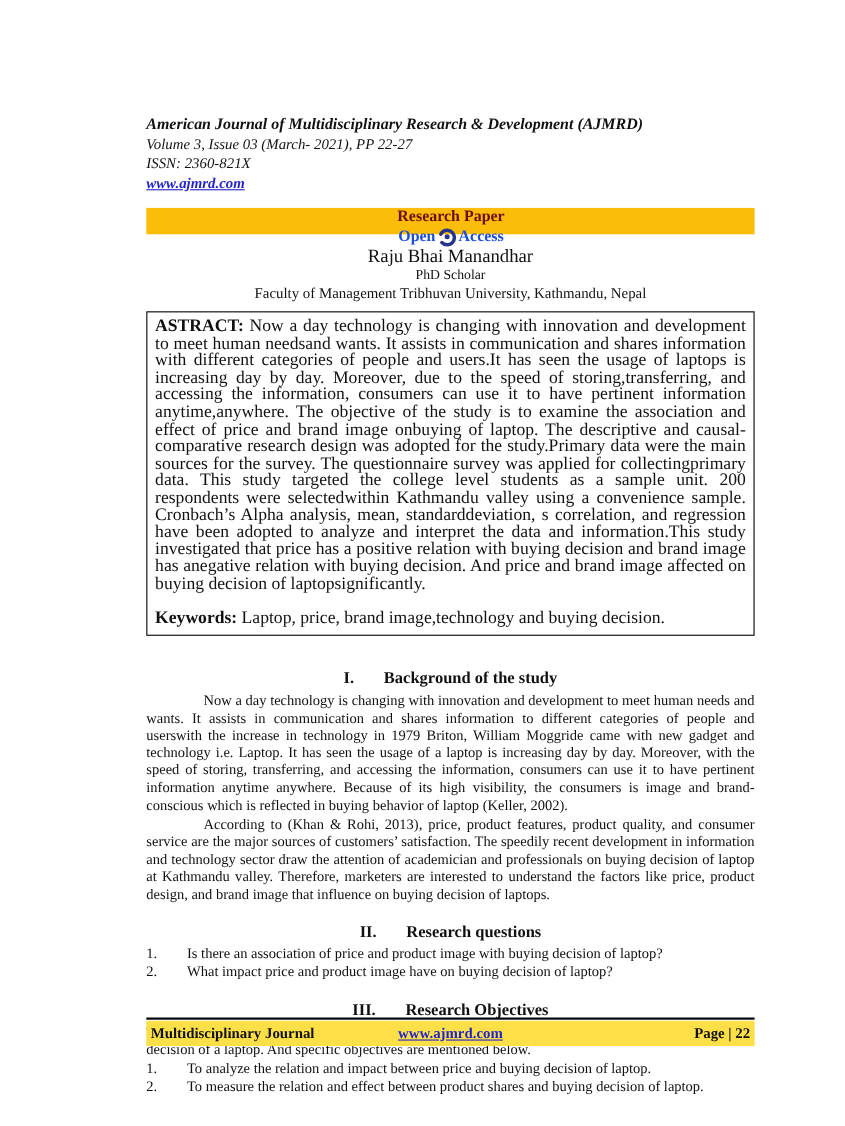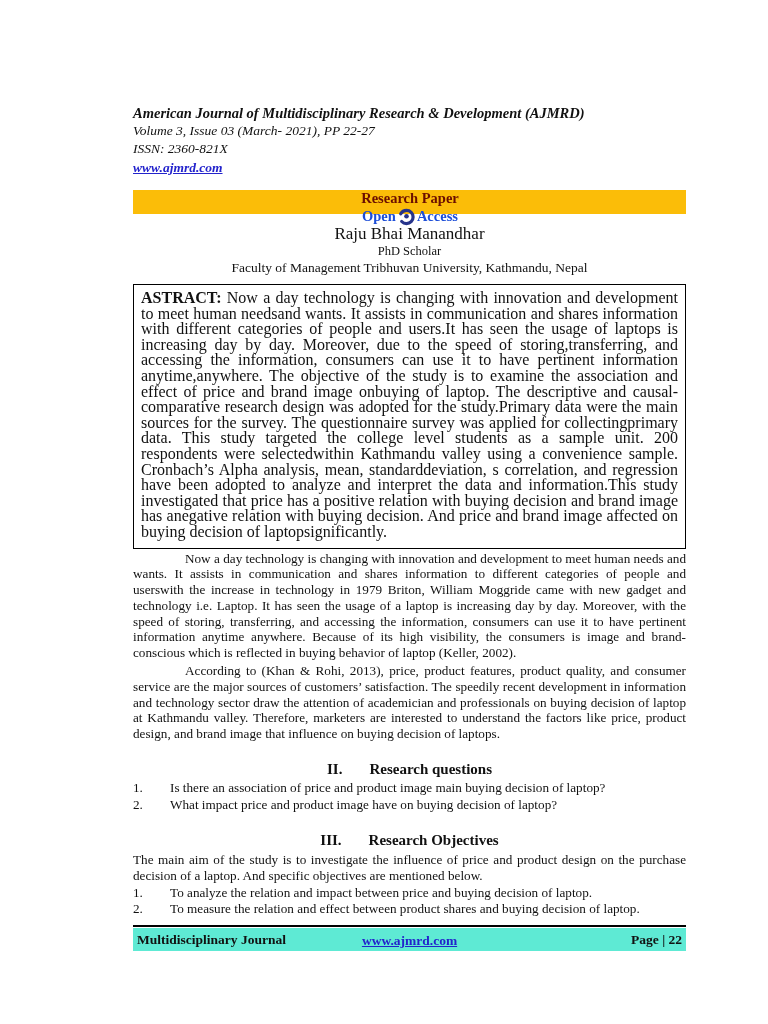--- a/index.html
+++ b/index.html
@@ -66,23 +66,24 @@
   .olist .row { display: flex; font-size: 13.2px; line-height: 16.5px; }
   .olist .num  { width: 37px; flex: none; }
   .olist .txt  { flex: 1; }
   
   .footer {
     position: absolute; left: 133px; top: 925px; width: 553px;
   }
   .footer .rule { border-top: 2px solid #000; }
   .footer .bar {
     margin-top: 1px;
-    background: #5eead4; height: 23px;
+    background: #fde047; height: 23px;
     display: flex; align-items: center;
     padding: 0 4px;
+    justify-content: flex-end;
   }
   .footer .bar .fleft  { flex: 1; font-size: 13.5px; font-weight: bold; color: #111; }
   .footer .bar .fcenter{ flex: 1; text-align: center; }
   .footer .bar .fright { flex: 1; text-align: right; font-size: 13.5px; font-weight: bold; color: #111; }
   .footer .flink { font-size: 13.5px; font-weight: bold; color: #2323cc; text-decoration: underline; cursor: pointer; }
 </style>
 </head>
 <body>
 
 <div class="content">
@@ -107,32 +108,36 @@
       <span>Access</span>
     </span>
   </div>
 
   <div class="author">Raju Bhai Manandhar</div>
   <div class="role">PhD Scholar</div>
   <div class="affil">Faculty of Management Tribhuvan University, Kathmandu, Nepal</div>
 
   <div class="abstract-box">
     <div><b>ASTRACT:</b><span> Now a day technology is changing with innovation and development to meet human needsand wants. It assists in communication and shares information with different categories of people and users.It has seen the usage of laptops is increasing day by day. Moreover, due to the speed of storing,transferring, and accessing the information, consumers can use it to have pertinent information anytime,anywhere. The objective of the study is to examine the association and effect of price and brand image onbuying of laptop. The descriptive and causal-comparative research design was adopted for the study.Primary data were the main sources for the survey. The questionnaire survey was applied for collectingprimary data. This study targeted the college level students as a sample unit. 200 respondents were selectedwithin Kathmandu valley using a convenience sample. Cronbach’s Alpha analysis, mean, standarddeviation, s correlation, and regression have been adopted to analyze and interpret the data and information.This study investigated that price has a positive relation with buying decision and brand image has anegative relation with buying decision. And price and brand image affected on buying decision of laptopsignificantly.</span></div>
+    <div class="keywords"><b>Keywords:</b><span> Laptop, price, brand image,technology and buying decision.</span></div>
   </div>
 
+  <div class="sec-heading sec1-heading">
+    <span class="num">I.</span><span>Background of the study</span>
+  </div>
   <div class="para indent">Now a day technology is changing with innovation and development to meet human needs and wants. It assists in communication and shares information to different categories of people and userswith the increase in technology in 1979 Briton, William Moggride came with new gadget and technology i.e. Laptop. It has seen the usage of a laptop is increasing day by day. Moreover, with the speed of storing, transferring, and accessing the information, consumers can use it to have pertinent information anytime anywhere. Because of its high visibility, the consumers is image and brand-conscious which is reflected in buying behavior of laptop (Keller, 2002).</div>
   <div class="para indent">According to (Khan &amp; Rohi, 2013), price, product features, product quality, and consumer service are the major sources of customers’ satisfaction. The speedily recent development in information and technology sector draw the attention of academician and professionals on buying decision of laptop at Kathmandu valley. Therefore, marketers are interested to understand the factors like price, product design, and brand image that influence on buying decision of laptops.</div>
 
   <div class="sec-heading">
     <span class="num">II.</span><span>Research questions</span>
   </div>
   <div class="olist">
     <div class="row">
       <span class="num">1.</span>
-      <span class="txt">Is there an association of price and product image main buying decision of laptop?</span>
+      <span class="txt">Is there an association of price and product image with buying decision of laptop?</span>
     </div>
     <div class="row">
       <span class="num">2.</span>
       <span class="txt">What impact price and product image have on buying decision of laptop?</span>
     </div>
   </div>
 
   <div class="sec-heading">
     <span class="num">III.</span><span>Research Objectives</span>
   </div>

